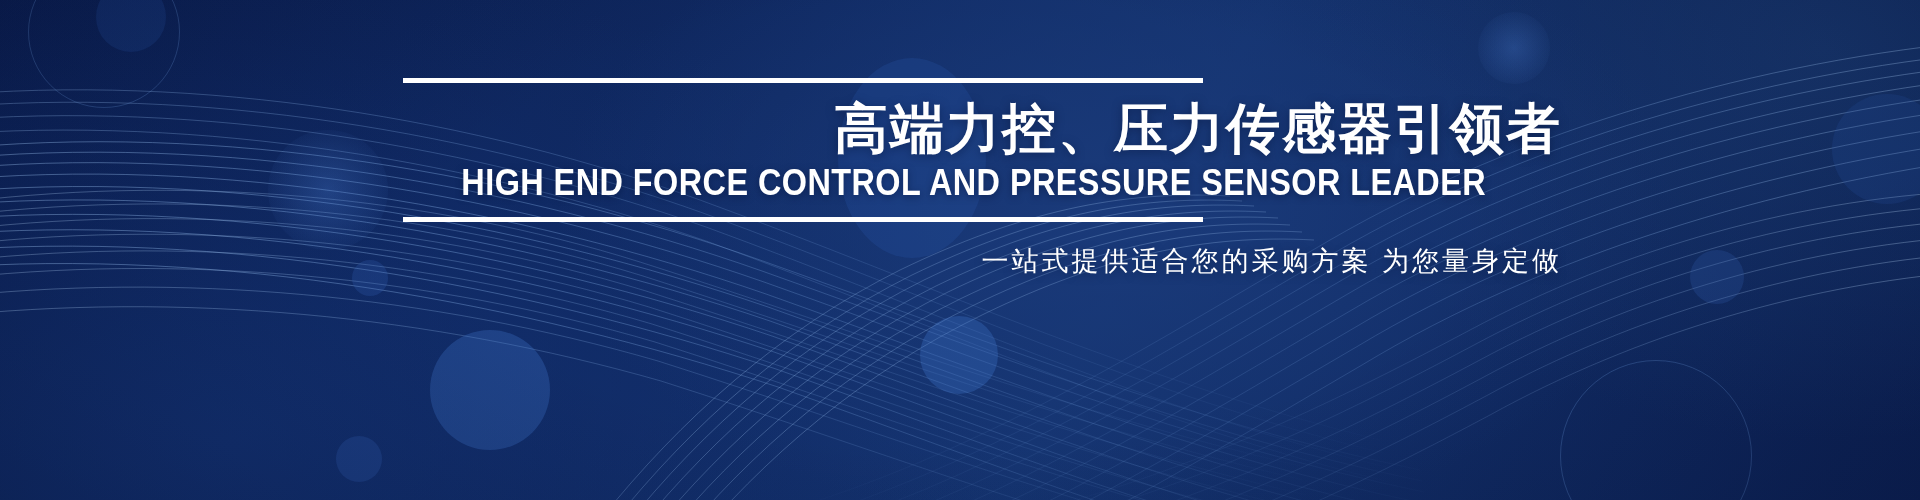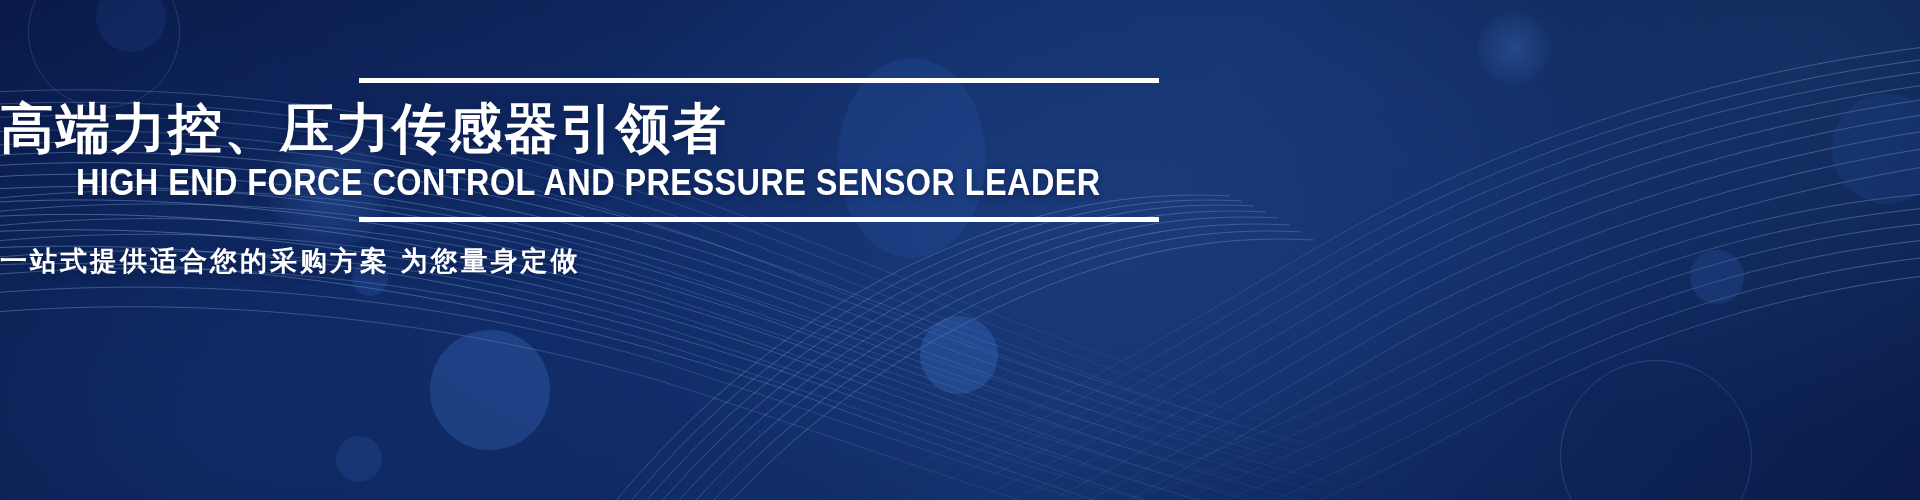--- a/index.html
+++ b/index.html
@@ -41,22 +41,23 @@
   }
   .b-soft {
     background: radial-gradient(circle, rgba(80,135,225,0.30) 0%, rgba(80,135,225,0.05) 70%, rgba(80,135,225,0) 100%);
   }
   
   #text-block {
     position: absolute;
     left: 0;
     top: 78px;
     width: 1518px;
-    text-align: left;
+    text-align: right;
     z-index: 20;
+    padding-left: 44px;
   }
   .rule {
     width: 800px;
     height: 5px;
     margin: 0 auto;
     background: #ffffff;
   }
   .rule-top { margin-bottom: 14px; }
   .rule-bottom { margin-top: 12px; }
   #headline {
@@ -77,21 +78,21 @@
     white-space: nowrap;
     transform: scaleX(0.90);
     transform-origin: center center;
     margin-top: 2px;
     text-shadow: 0 2px 8px rgba(6,20,58,0.5);
   }
   #tagline {
     color: #ffffff;
     font-size: 27px;
     line-height: 38px;
-    font-weight: 700;
+    font-weight: 400;
     letter-spacing: 3px;
     white-space: nowrap;
     margin-top: 20px;
     text-shadow: 0 2px 8px rgba(6,20,58,0.5);
   }
   .vignette {
     position: absolute;
     inset: 0;
     background: radial-gradient(ellipse 1250px 560px at 50% 45%, rgba(0,0,0,0) 40%, rgba(4,14,44,0.30) 100%);
     pointer-events: none;

